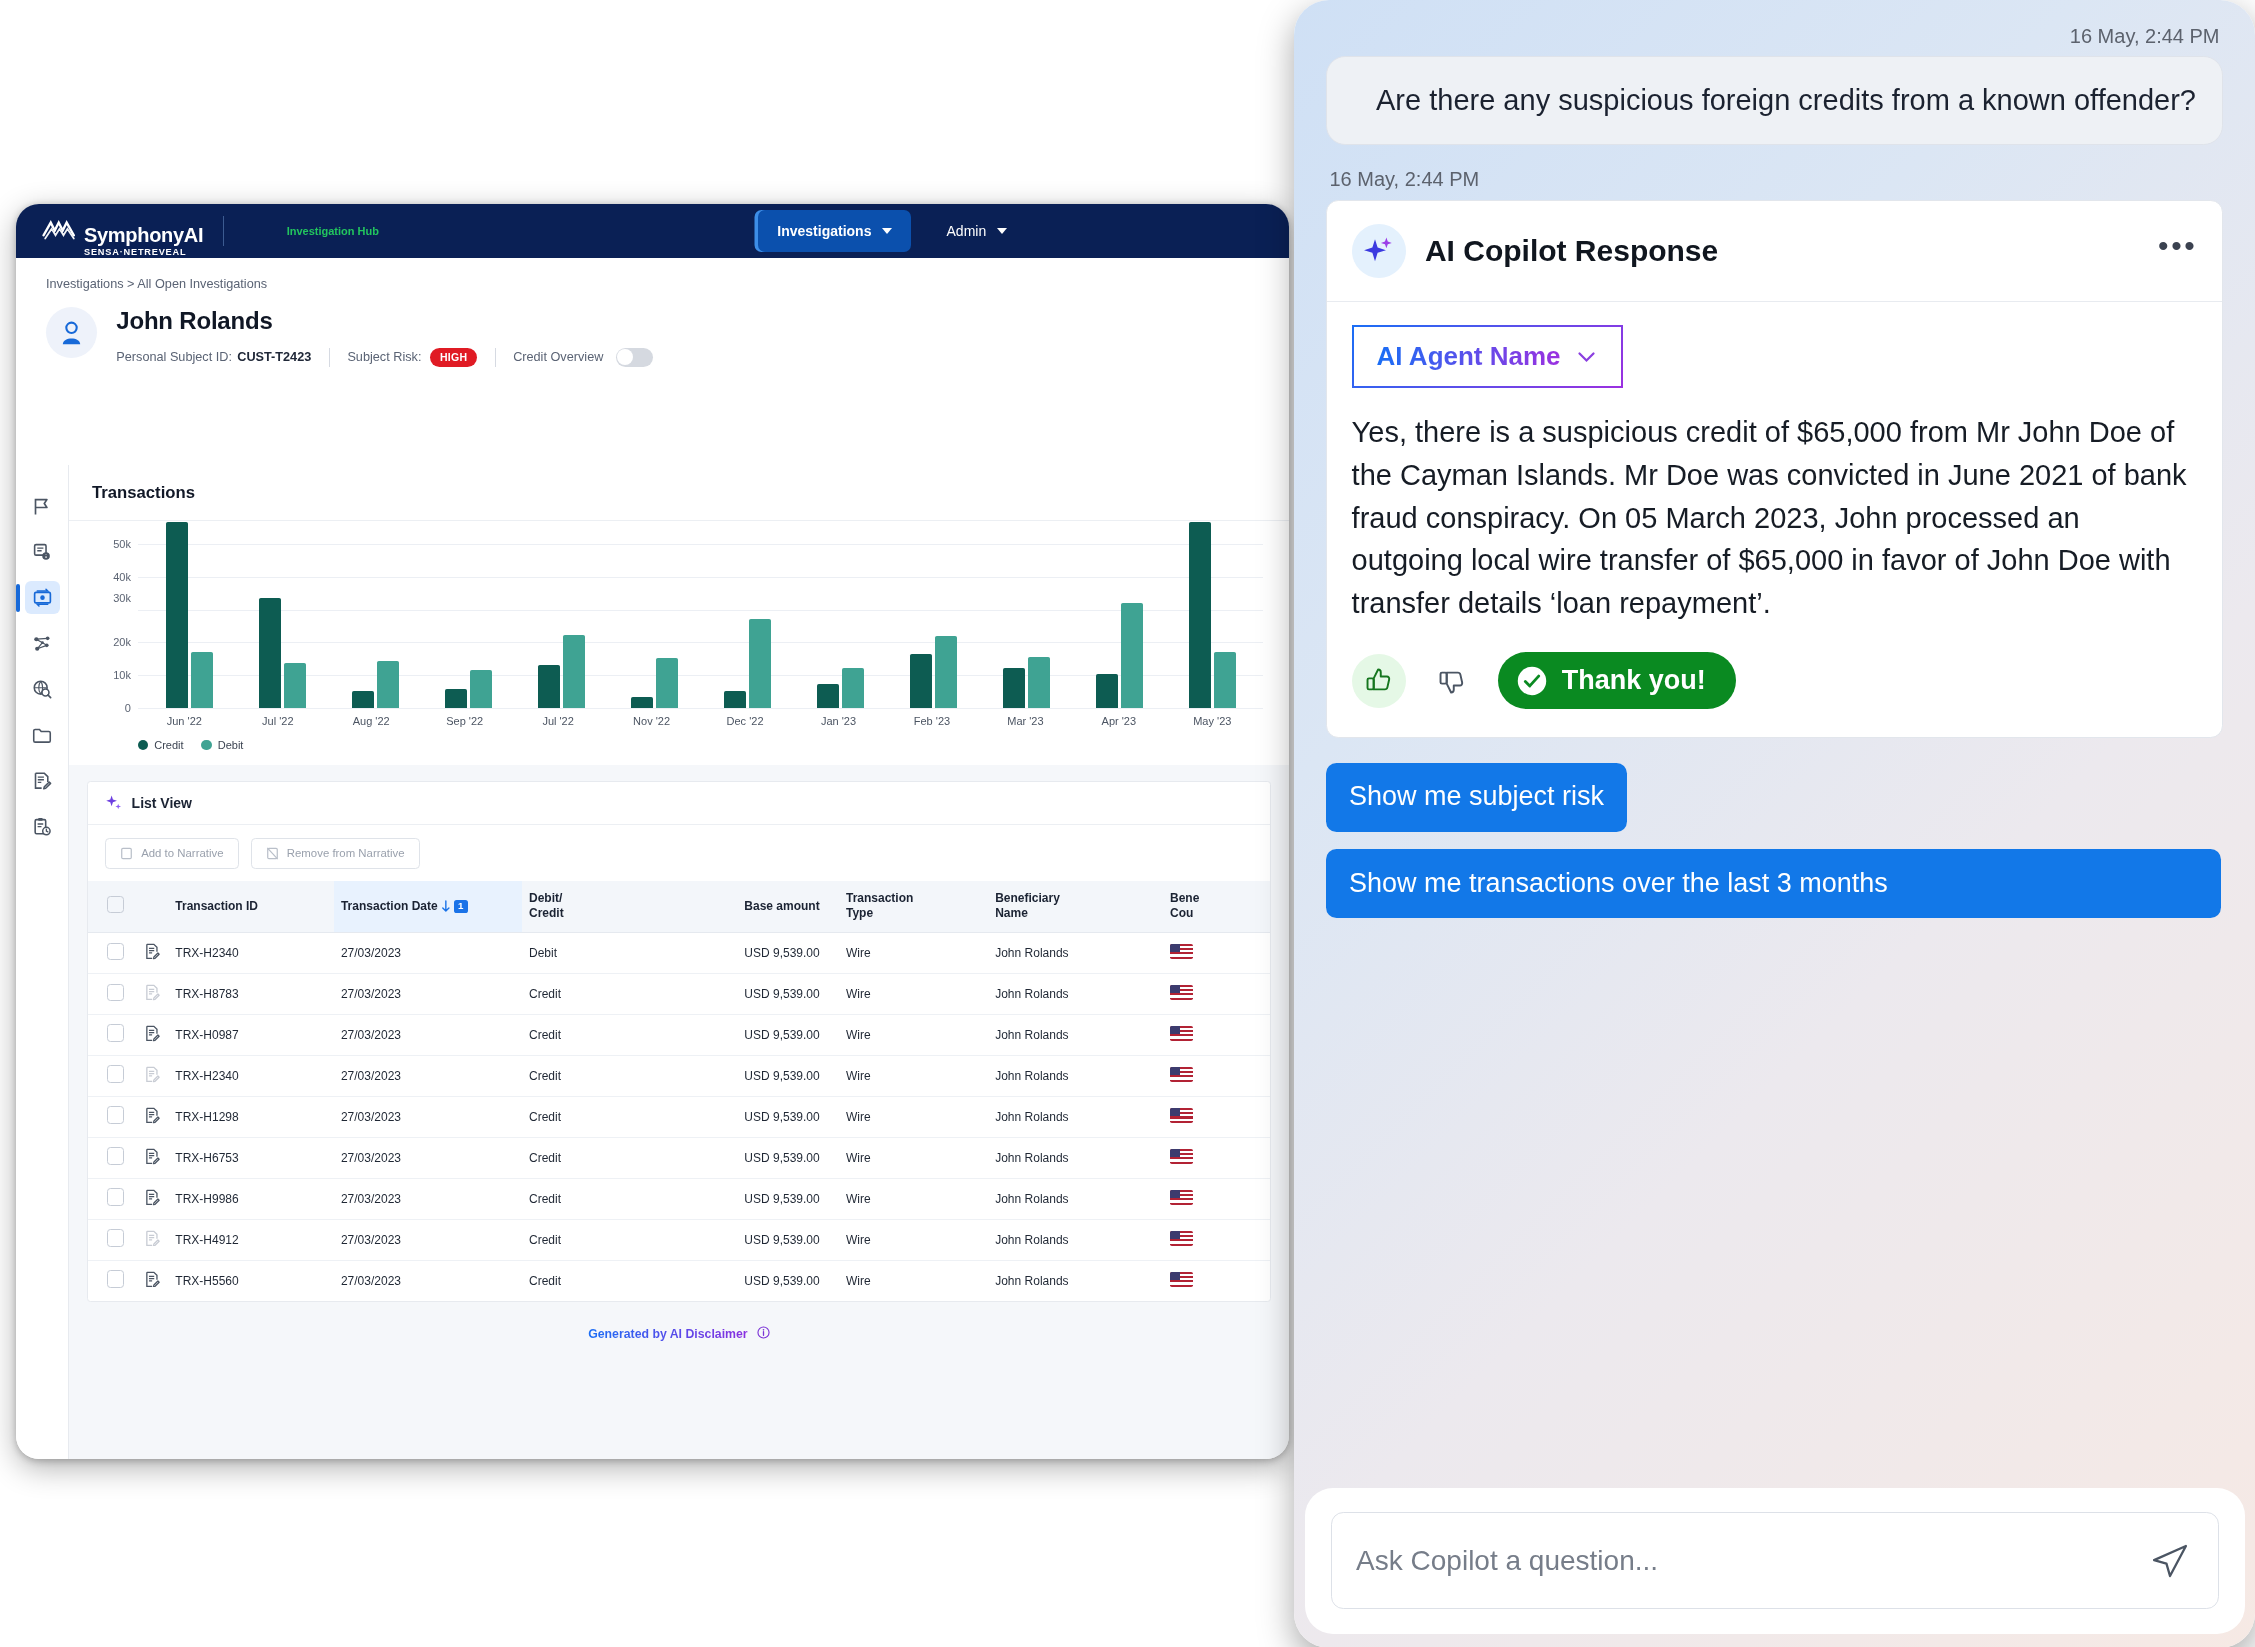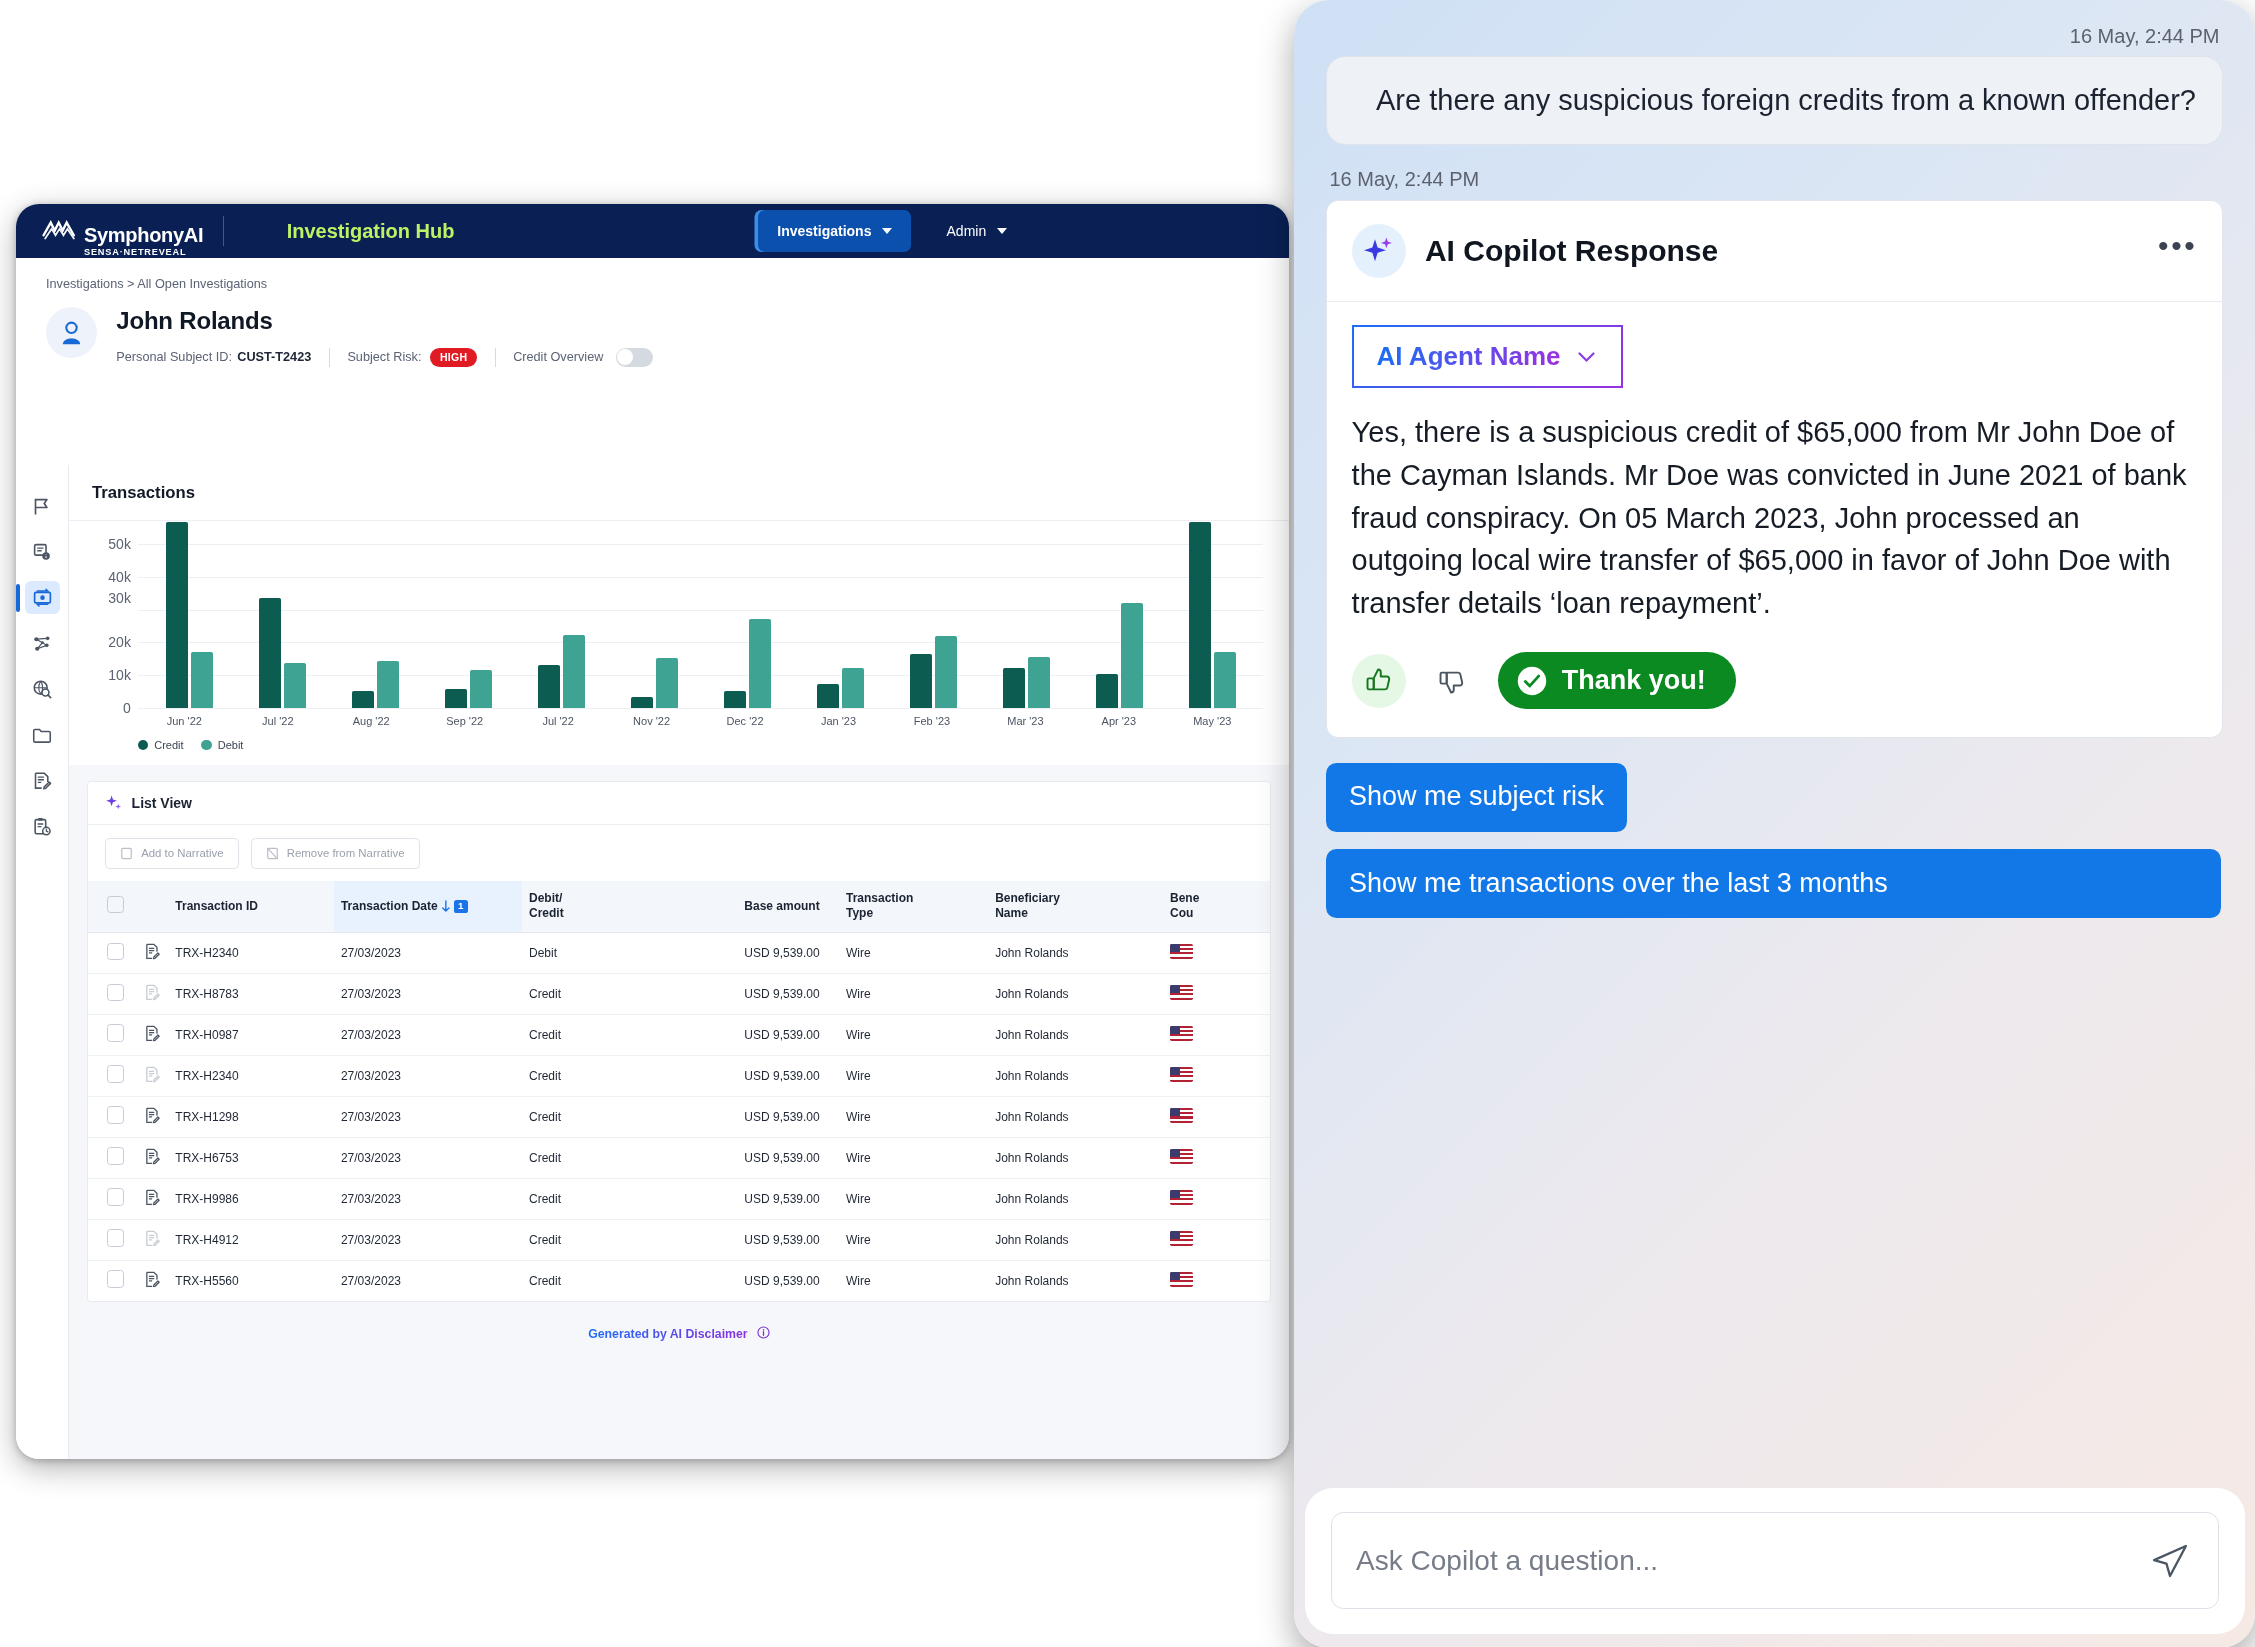--- a/index.html
+++ b/index.html
@@ -24,21 +24,21 @@
   #app-topbar {
     height: 54px; background: #0a2055;
     display: flex; align-items: center; position: relative;
   }
   .logo-wrap { display: flex; align-items: center; padding-left: 26px; }
   .logo-mark { width: 35px; height: 23px; margin-right: 7px; }
   .logo-text-block { display: flex; flex-direction: column; justify-content: center; margin-top: 20px; }
   .logo-name { color:#fff; font-size: 20px; font-weight: 700; letter-spacing: -0.3px; line-height: 1.05; }
   .logo-sub { color:#fff; font-size: 9.2px; font-weight: 700; letter-spacing: 0.8px; margin-top: 0.9px;}
   .topbar-div { width: 1.8px; height: 30px; background: #3c5b91; margin: 0 19.3px; }
-  .hub-title { color:#bef264; font-size: 20px; font-weight: 600; padding-left: 43px; }
+  .hub-title { color:#22c55e; font-size: 11px; font-weight: 600; padding-left: 43px; }
   .topnav { position: absolute; left: 742px; top: 0; height: 54px; display:flex; align-items:center; }
   .nav-tab {
     display:flex; align-items:center; gap:10.5px;
     height: 42px; padding: 0 19.3px;
     color:#fff; font-size: 14px; font-weight: 700;
     border-radius: 7px;
   }
   .nav-tab.active { background: #0b50ad; box-shadow: -3.5px 0 0 0 #3d8ee8; }
   .nav-tab.plain { font-weight: 400; font-size: 14px; }
   .caret { width:0;height:0;border-left:5.3px solid transparent;border-right:5.3px solid transparent;border-top:6.1px solid #fff; }
@@ -61,21 +61,21 @@
   #sidebar { width: 53px; background:#fff; border-right:0.9px solid #e7eaef; padding-top: 19.3px; flex-shrink:0; }
   .side-item { height: 44px; display:flex; align-items:center; justify-content:center; margin-bottom: 1.8px; position:relative; }
   .side-item .ico-box { width:35px;height:33px;display:flex;align-items:center;justify-content:center;border-radius:6.1px; }
   .side-item.active .ico-box { background:#dbeafe; }
   .side-item.active::before { content:''; position:absolute; left:0; top:8px; width:4.4px; height:28px; border-radius:2.6px; background:#1769d8; }
   #content { flex:1; background:#f5f7fa; position:relative; overflow:hidden; }
   #tx-card-header { background:#fff; padding: 17.6px 23px; font-size:16.7px; font-weight:700; color:#111827; border-bottom:0.9px solid #eceff3; }
   #chart-card { background:#fff; padding: 10.5px 17.6px 8.8px 17.6px; }
   #chart { position:relative; height: 176px; margin-left: 5.3px; }
   .gridline { position:absolute; left:46px; right:8.8px; height:0.9px; background:#eceff4; }
-  .ytick { position:absolute; left:0; width:39px; text-align:right; font-size:14px; color:#5b6372; transform: translateY(-50%); }
+  .ytick { position:absolute; left:0; width:39px; text-align:right; font-size:11px; color:#5b6372; transform: translateY(-50%); }
   #bars { position:absolute; left:51px; right:12.3px; bottom:0; top:-19.3px; display:flex; align-items:flex-end; }
   .grp { flex:1; display:flex; align-items:flex-end; justify-content:center; gap:2.6px; height:100%; }
   .bar { width: 22px; border-radius: 1.8px 1.8px 0 0; }
   .bar.credit { background:#0d5c52; }
   .bar.debit { background:#3fa393; }
   #xlabels { display:flex; margin-left:51px; margin-right:12.3px; margin-top: 7px; }
   .xlab { flex:1; text-align:center; font-size:11px; color:#4b5462; }
   #legend { display:flex; gap:17.6px; margin: 12.3px 0 5.3px 51px; align-items:center; }
   .lg { display:flex; align-items:center; gap:6.1px; font-size:11px; color:#3c4椅; color:#3c4452;}
   .dot { width:10.5px;height:10.5px;border-radius:50%; }

